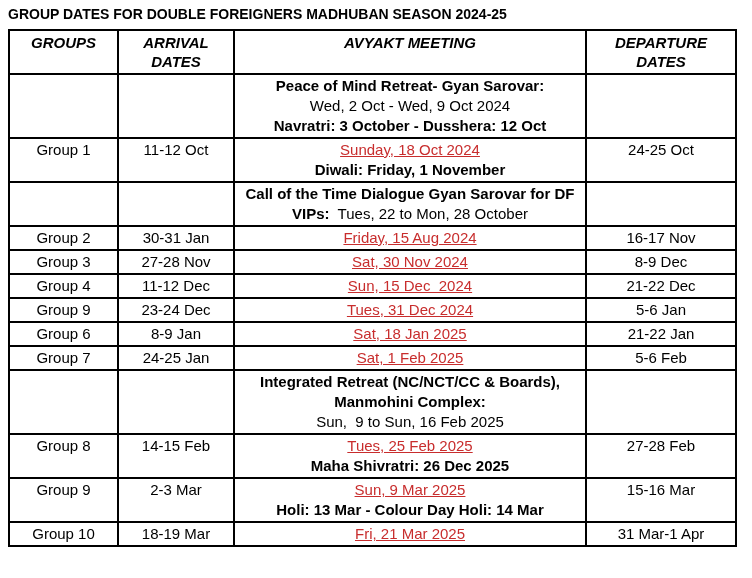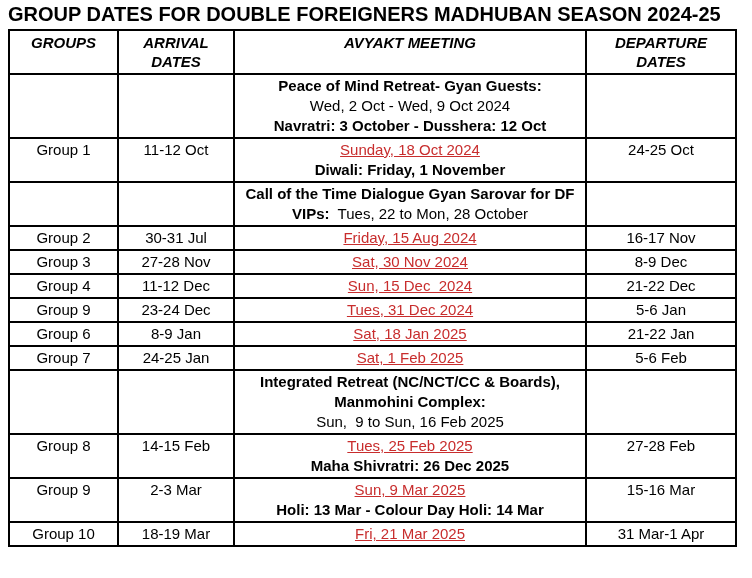--- a/index.html
+++ b/index.html
@@ -6,21 +6,21 @@
   * { box-sizing: border-box; }
   html, body {
     margin: 0; padding: 0;
     width: 752px; height: 578px;
     background: #ffffff;
     font-family: "Liberation Sans", sans-serif;
     color: var(--ink);
   }
   .page { padding: 7px 0 0 8px; }
   .title {
-    font-size: 20px;
+    font-size: 14px;
     font-weight: bold;
     margin: 0 0 7px 0;
     line-height: 15px;
   }
   table.schedule {
     border-collapse: collapse;
     table-layout: fixed;
     width: 727px;
   }
   th, td {
@@ -77,21 +77,21 @@
           <div>DEPARTURE</div>
           <div>DATES</div>
         </th>
       </tr>
     </thead>
     <tbody>
         <tr>
           <td></td>
           <td></td>
           <td>
-            <div class="event-line"><span class="seg-b">Peace of Mind Retreat- Gyan Guests:</span></div>
+            <div class="event-line"><span class="seg-b">Peace of Mind Retreat- Gyan Sarovar:</span></div>
             <div class="event-line"><span class="seg">Wed, 2 Oct - Wed, 9 Oct 2024</span></div>
             <div class="event-line"><span class="seg-b">Navratri: 3 October - Dusshera: 12 Oct</span></div>
           </td>
           <td></td>
         </tr>
         <tr>
           <td>Group 1</td>
           <td>11-12 Oct</td>
           <td>
             <div class="meeting-date">Sunday, 18 Oct 2024</div>
@@ -103,21 +103,21 @@
           <td></td>
           <td></td>
           <td>
             <div class="event-line"><span class="seg-b">Call of the Time Dialogue Gyan Sarovar for DF</span></div>
             <div class="event-line"><span class="seg-b">VIPs:</span><span class="seg">  Tues, 22 to Mon, 28 October</span></div>
           </td>
           <td></td>
         </tr>
         <tr>
           <td>Group 2</td>
-          <td>30-31 Jul</td>
+          <td>30-31 Jan</td>
           <td>
             <div class="meeting-date">Friday, 15 Aug 2024</div>
           </td>
           <td>16-17 Nov</td>
         </tr>
         <tr>
           <td>Group 3</td>
           <td>27-28 Nov</td>
           <td>
             <div class="meeting-date">Sat, 30 Nov 2024</div>

